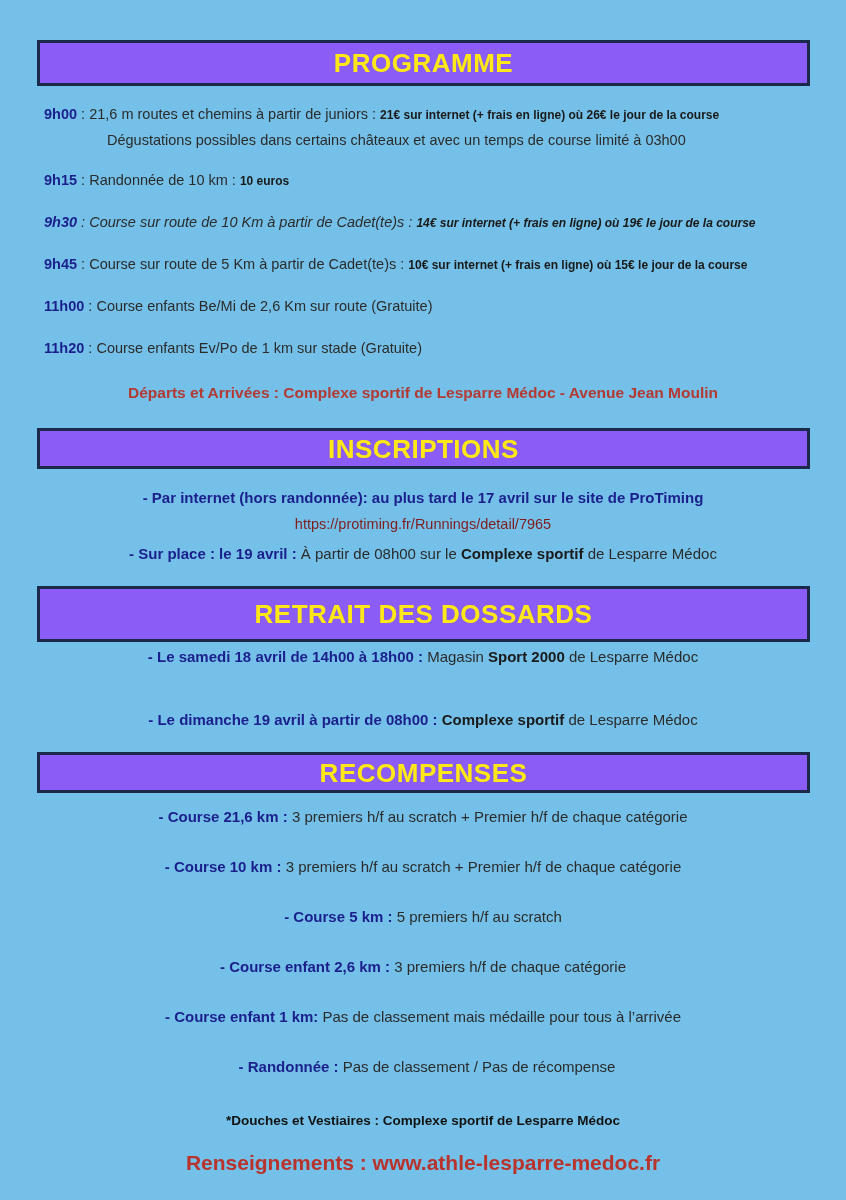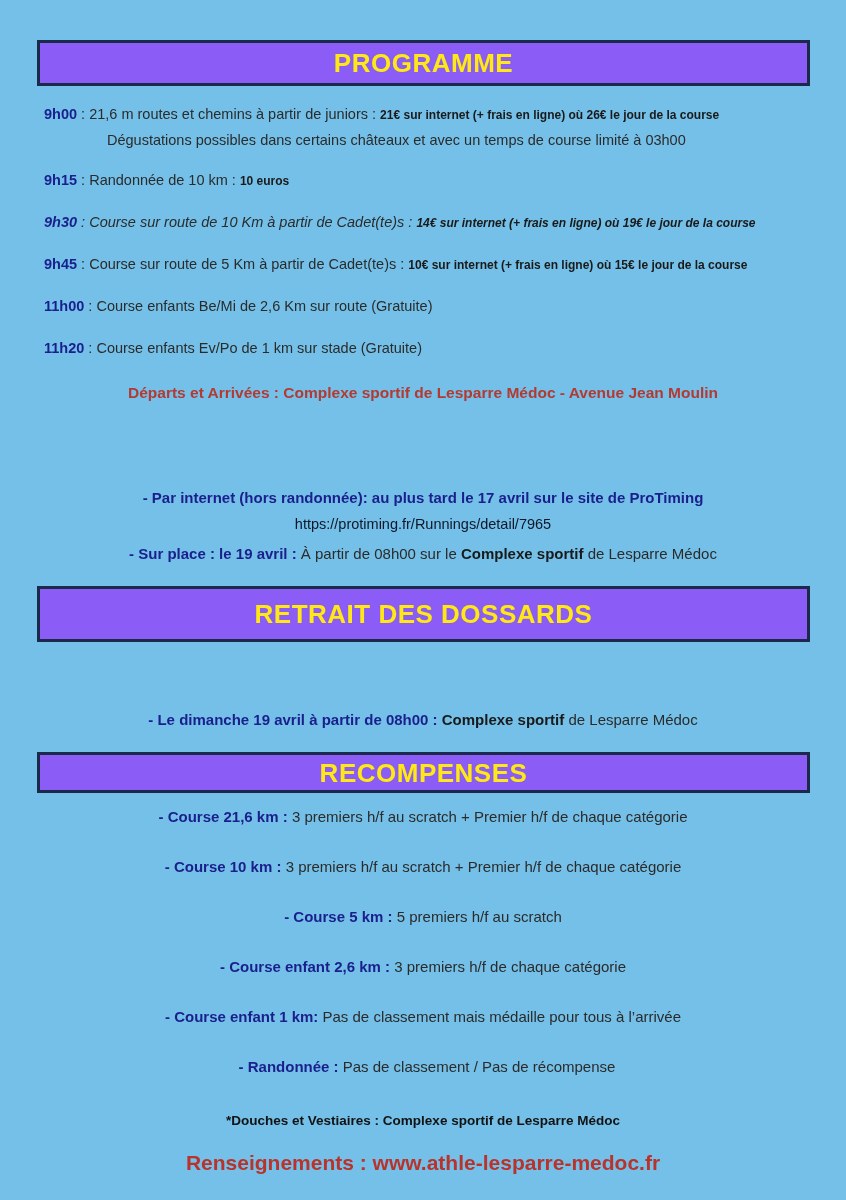--- a/index.html
+++ b/index.html
@@ -85,21 +85,21 @@
   }
   .note {
     color: #121212;
     font-weight: bold;
     font-size: 13.5px;
   }
   .body-txt {
     color: #2b2b2b;
   }
   .url {
-    color: #0f172a;
+    color: #7f1d1d;
     font-size: 14.5px;
   }
   .rec {
     font-size: 15px;
   }
 </style>
 </head>
 <body>
 
 <div class="page">
@@ -133,37 +133,43 @@
   </div>
 
   <div class="line" style="left:44px;top:340px;">
     <span class="time">11h20</span><span class="body-txt"> : </span><span class="body-txt">Course enfants Ev/Po de 1 km sur stade (Gratuite)</span>
   </div>
 
   <div class="line centered" style="top:384px;">
     <span class="red">Départs et Arrivées : Complexe sportif de Lesparre Médoc - Avenue Jean Moulin</span>
   </div>
 
+  <div class="section-box" style="top:428px;height:41px;">
+    <span class="section-title">INSCRIPTIONS</span>
+  </div>
 
   <div class="line centered" style="top:489px;">
     <span class="lead" style="font-size:15px;">- Par internet (hors randonnée): au plus tard le 17 avril sur le site de ProTiming</span>
   </div>
 
   <div class="line centered" style="top:516px;">
     <span class="url">https://protiming.fr/Runnings/detail/7965</span>
   </div>
 
   <div class="line centered" style="top:545px;">
     <span class="lead" style="font-size:15px;">- Sur place : le 19 avril : </span><span class="body-txt" style="font-size:15px;">À partir de 08h00 sur le </span><span class="strong" style="font-size:15px;">Complexe sportif</span><span class="body-txt" style="font-size:15px;"> de Lesparre Médoc</span>
   </div>
 
   <div class="section-box" style="top:586px;height:56px;">
     <span class="section-title">RETRAIT DES DOSSARDS</span>
   </div>
 
+  <div class="line centered" style="top:648px;">
+    <span class="lead" style="font-size:15px;">- Le samedi 18 avril de 14h00 à 18h00 : </span><span class="body-txt" style="font-size:15px;">Magasin </span><span class="strong" style="font-size:15px;">Sport 2000</span><span class="body-txt" style="font-size:15px;"> de Lesparre Médoc</span>
+  </div>
 
   <div class="line centered" style="top:711px;">
     <span class="lead" style="font-size:15px;">- Le dimanche 19 avril à partir de 08h00 : </span><span class="strong" style="font-size:15px;">Complexe sportif</span><span class="body-txt" style="font-size:15px;"> de Lesparre Médoc</span>
   </div>
 
   <div class="section-box" style="top:752px;height:41px;">
     <span class="section-title">RECOMPENSES</span>
   </div>
 
   <div class="line centered rec" style="top:808px;">

